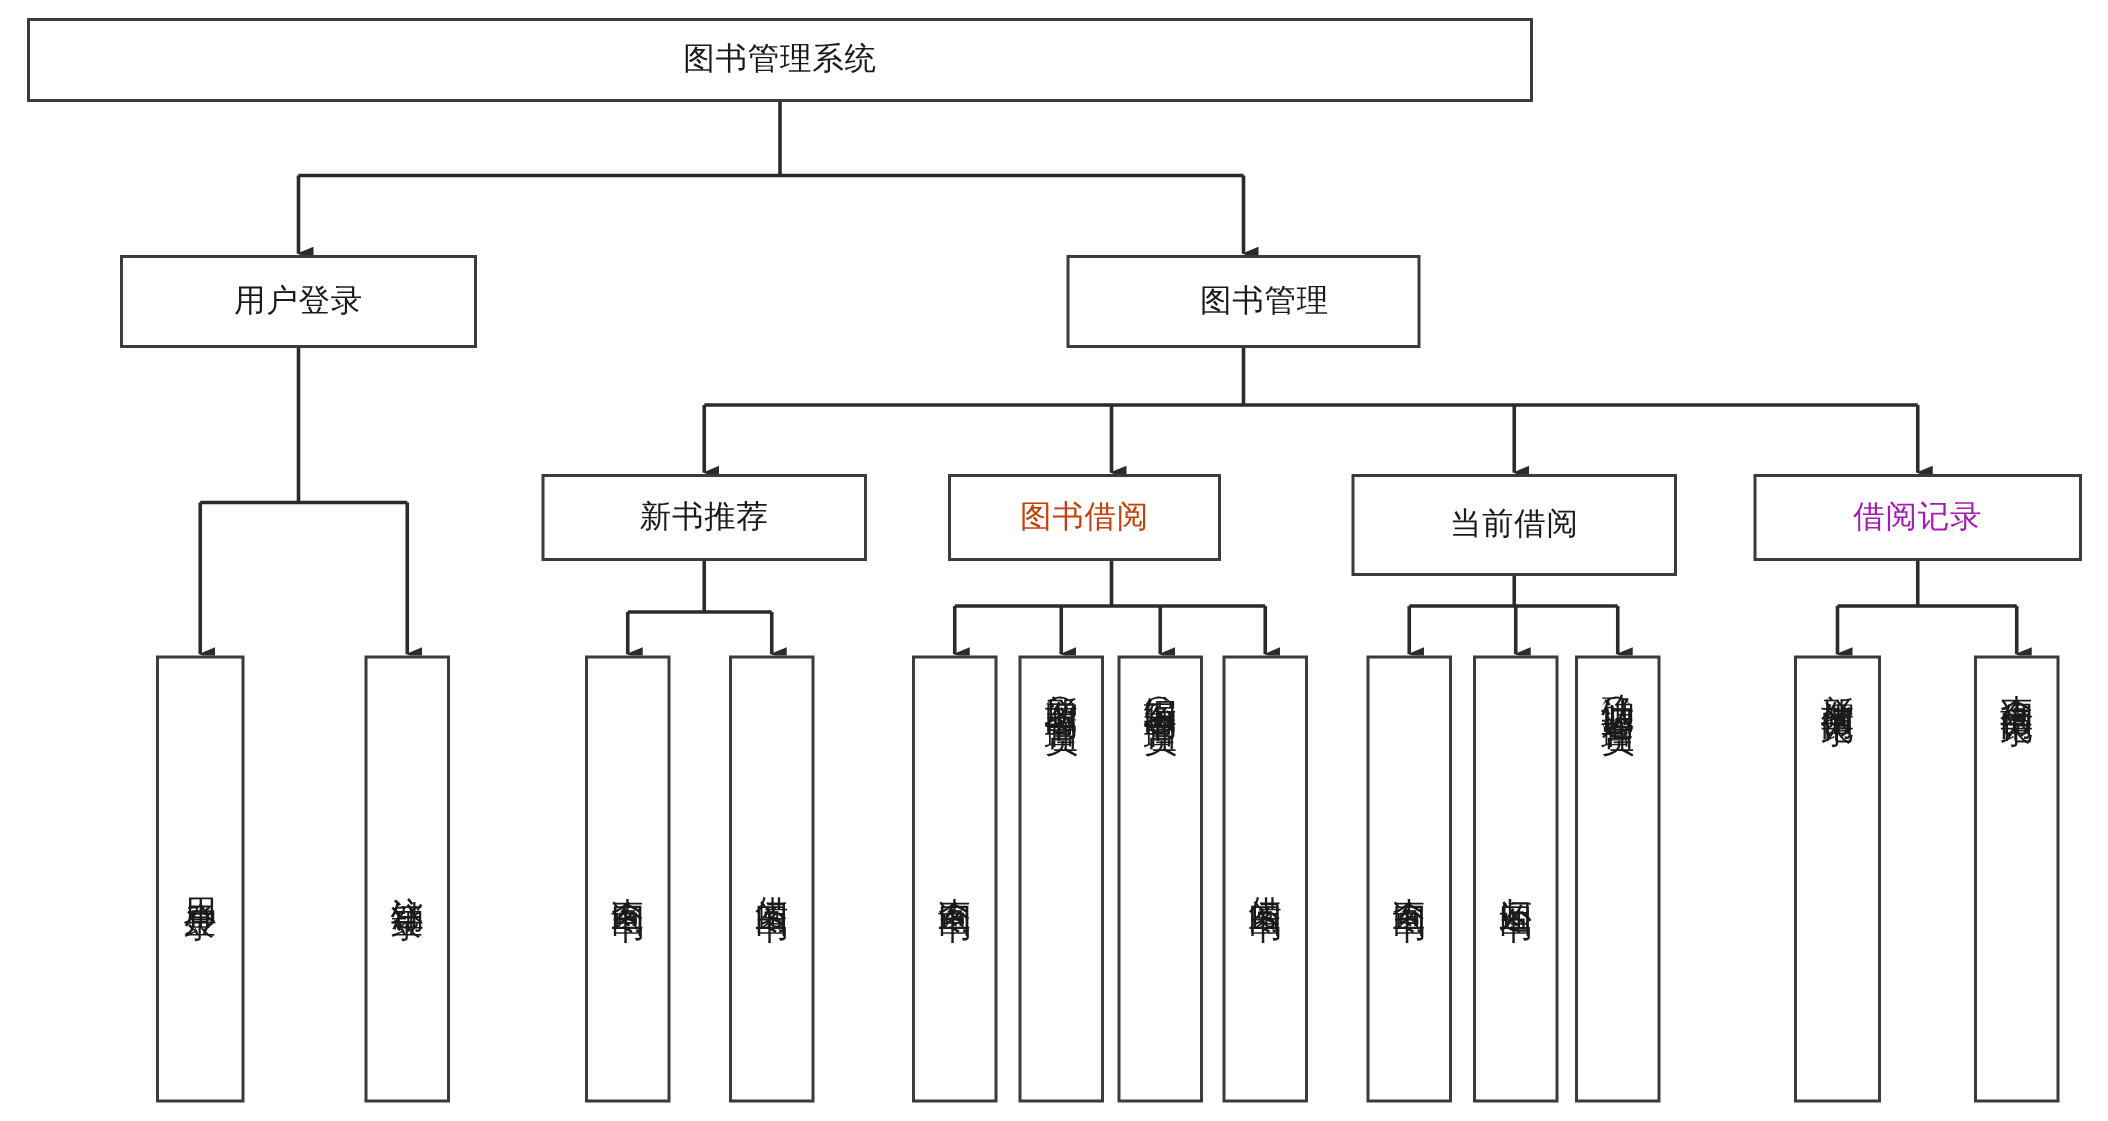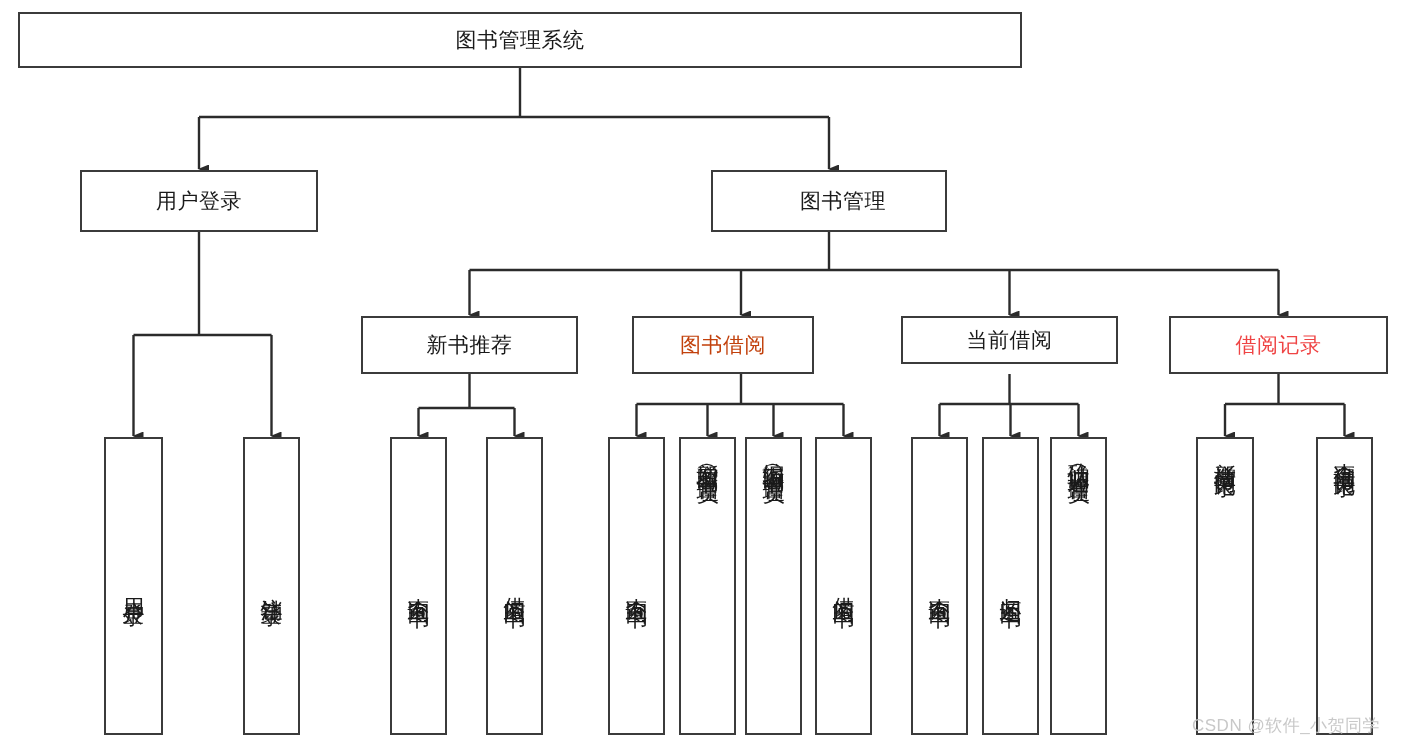--- a/index.html
+++ b/index.html
@@ -133,24 +133,24 @@
       </div>
       <div class="node horizontal" style="left: 711px; top: 170px; width: 236px; height: 62px; border-color: rgb(59, 59, 59); color: rgb(26, 26, 26); padding-left: 28px;">
         <span class="label">图书管理</span>
       </div>
       <div class="node horizontal" style="left: 361px; top: 316px; width: 217px; height: 58px; border-color: rgb(59, 59, 59); color: rgb(26, 26, 26);">
         <span class="label">新书推荐</span>
       </div>
       <div class="node horizontal" style="left: 632px; top: 316px; width: 182px; height: 58px; border-color: rgb(59, 59, 59); color: #c2410c;">
         <span class="label">图书借阅</span>
       </div>
-      <div class="node horizontal" style="left: 901px; top: 316px; width: 217px; height: 48px; border-color: rgb(59, 59, 59); color: rgb(26, 26, 26);">
+      <div class="node horizontal" style="left: 901px; top: 316px; width: 217px; height: 68px; border-color: rgb(59, 59, 59); color: rgb(26, 26, 26);">
         <span class="label">当前借阅</span>
       </div>
-      <div class="node horizontal" style="left: 1169px; top: 316px; width: 219px; height: 58px; border-color: rgb(59, 59, 59); color: #ef4444;">
+      <div class="node horizontal" style="left: 1169px; top: 316px; width: 219px; height: 58px; border-color: rgb(59, 59, 59); color: #a21caf;">
         <span class="label">借阅记录</span>
       </div>
       <div class="node vertical centered" style="left: 104px; top: 437px; width: 59px; height: 298px; border-color: rgb(59, 59, 59); color: rgb(26, 26, 26);">
         <span class="label">用户登录</span>
       </div>
       <div class="node vertical centered" style="left: 243px; top: 437px; width: 57px; height: 298px; border-color: rgb(59, 59, 59); color: rgb(26, 26, 26);">
         <span class="label">注销登录</span>
       </div>
       <div class="node vertical centered" style="left: 390px; top: 437px; width: 57px; height: 298px; border-color: rgb(59, 59, 59); color: rgb(26, 26, 26);">
         <span class="label">查询图书</span>
@@ -180,15 +180,14 @@
         <span class="label">确认归还（管理员）</span>
       </div>
       <div class="node vertical" style="left: 1196px; top: 437px; width: 58px; height: 298px; border-color: rgb(59, 59, 59); color: rgb(26, 26, 26);">
         <span class="label">新增借阅记录</span>
       </div>
       <div class="node vertical" style="left: 1316px; top: 437px; width: 57px; height: 298px; border-color: rgb(59, 59, 59); color: rgb(26, 26, 26);">
         <span class="label">查询借阅记录</span>
       </div>
     </div>
 
-  <div class="watermark">CSDN @软件_小贺同学</div>
 
 </div>
 
 </body></html>

